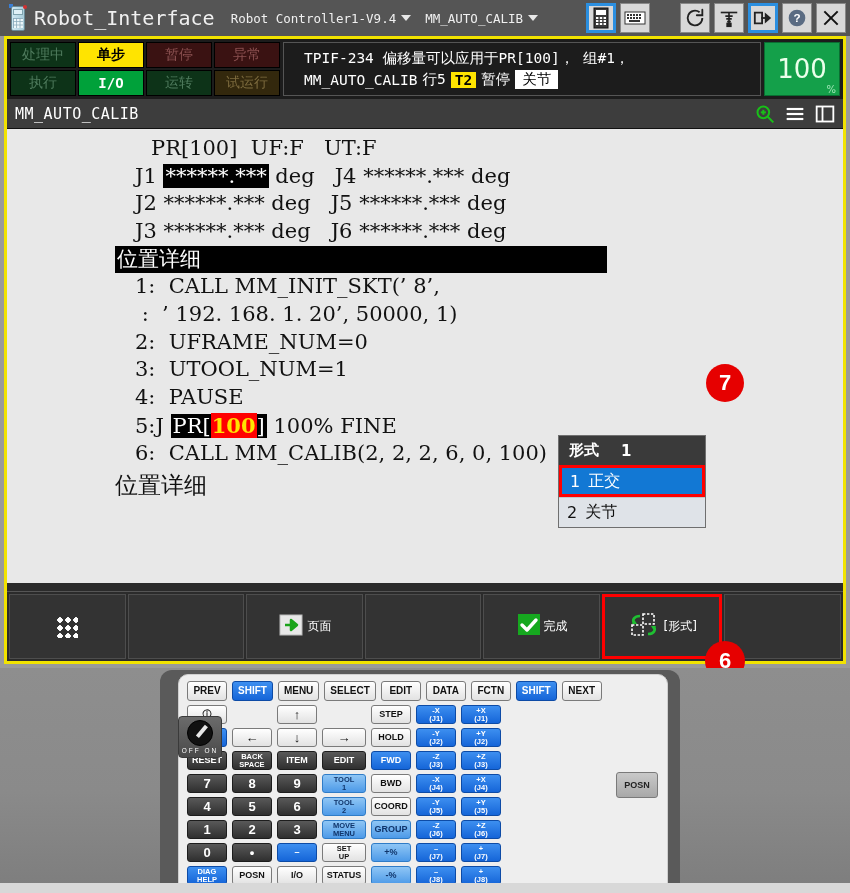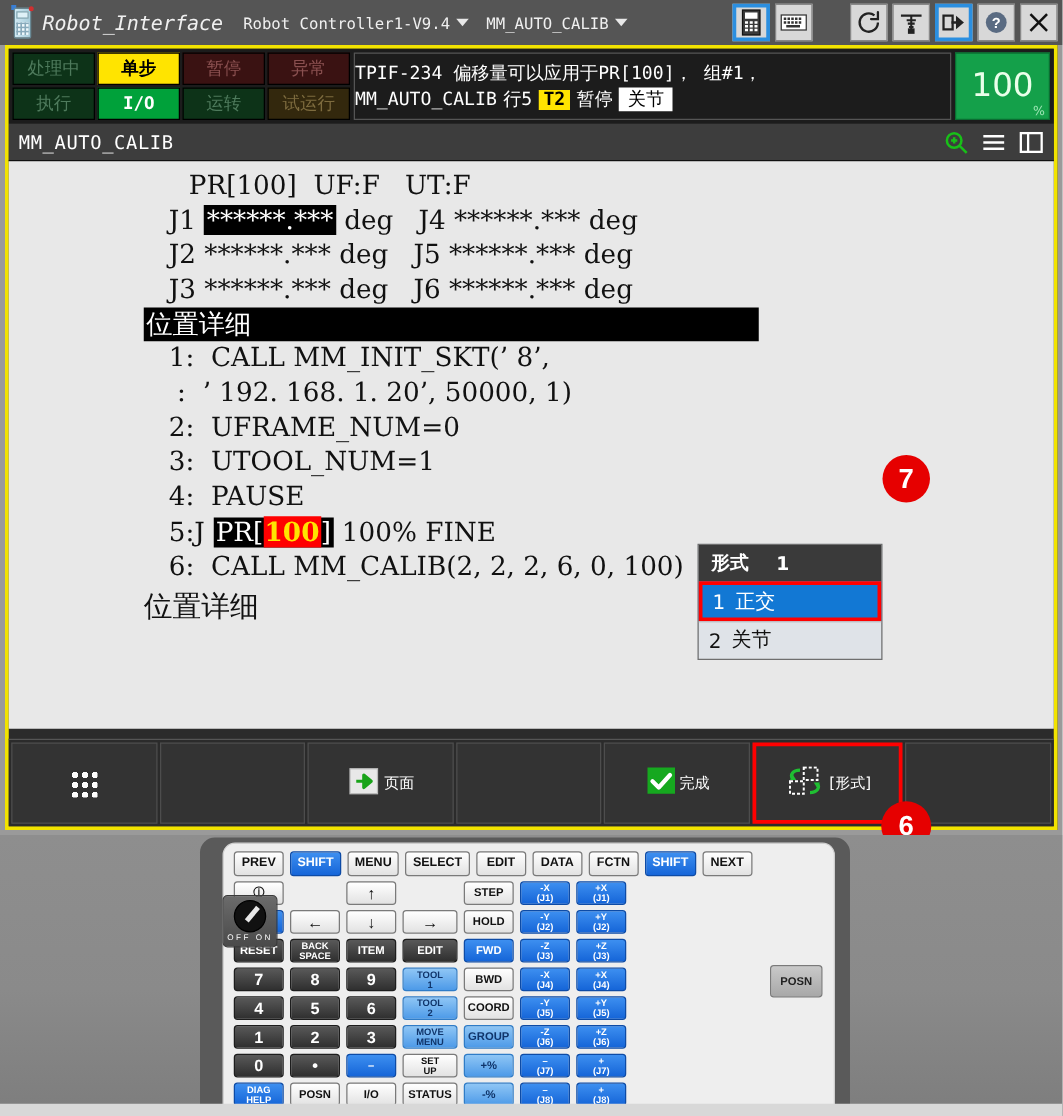--- a/index.html
+++ b/index.html
@@ -43,21 +43,21 @@
     background: #3a7fd5;
   }
   #tp-logo .dot {
     position: absolute; right: 1px; top: 1px; width: 4px; height: 4px;
     background: #d03030; border-radius: 50%;
   }
   .tb-text {
     color: #f0f0f0; white-space: nowrap;
     font-family: "DejaVu Sans Mono", monospace;
   }
-  #tb-app { font-size: 16px; margin-right: 16px; letter-spacing: 0px; font-style: italic; }
+  #tb-app { font-size: 20px; margin-right: 16px; letter-spacing: 0px; }
   #tb-ctrl { font-size: 12.5px; }
   #tb-prog { font-size: 12.5px; margin-left: 14px; }
   .caret {
     display: inline-block; width: 0; height: 0; margin-left: 5px;
     border-left: 5px solid transparent; border-right: 5px solid transparent;
     border-top: 6px solid #e8e8e8; vertical-align: 2px;
   }
   .tb-spacer { flex: 1; }
   .tb-btn {
     width: 30px; height: 30px; background: #d8d8d8;
@@ -88,21 +88,21 @@
   }
   .st.dim-green { background: #0d3318; color: #4e7a5c; }
   .st.dim-red   { background: #3a1212; color: #8a5050; }
   .st.dim-olive { background: #33280d; color: #7d6b3e; }
   .st.on-yellow { background: #ffe400; color: #000; font-weight: bold; }
   .st.on-green  { background: #00a13a; color: #fff; font-weight: bold;
                   font-family: "DejaVu Sans Mono", monospace; }
 
   #msgbox {
     flex: 1; background: #1c1c1c; border: 1px solid #555;
-    padding: 3px 0; display: flex; flex-direction: column;
+    padding: 3px 20px; display: flex; flex-direction: column;
     justify-content: center; gap: 2px; overflow: hidden;
   }
   .msgline {
     color: #ffffff; font-size: 14.5px;
     font-family: "DejaVu Sans Mono", monospace; white-space: nowrap;
     display: flex; align-items: center; gap: 5px;
   }
   .tag-yellow { background: #ffe400; color: #000; padding: 0 4px; font-weight: bold; }
   .tag-white  { background: #ffffff; color: #000; padding: 0 7px; }
 

